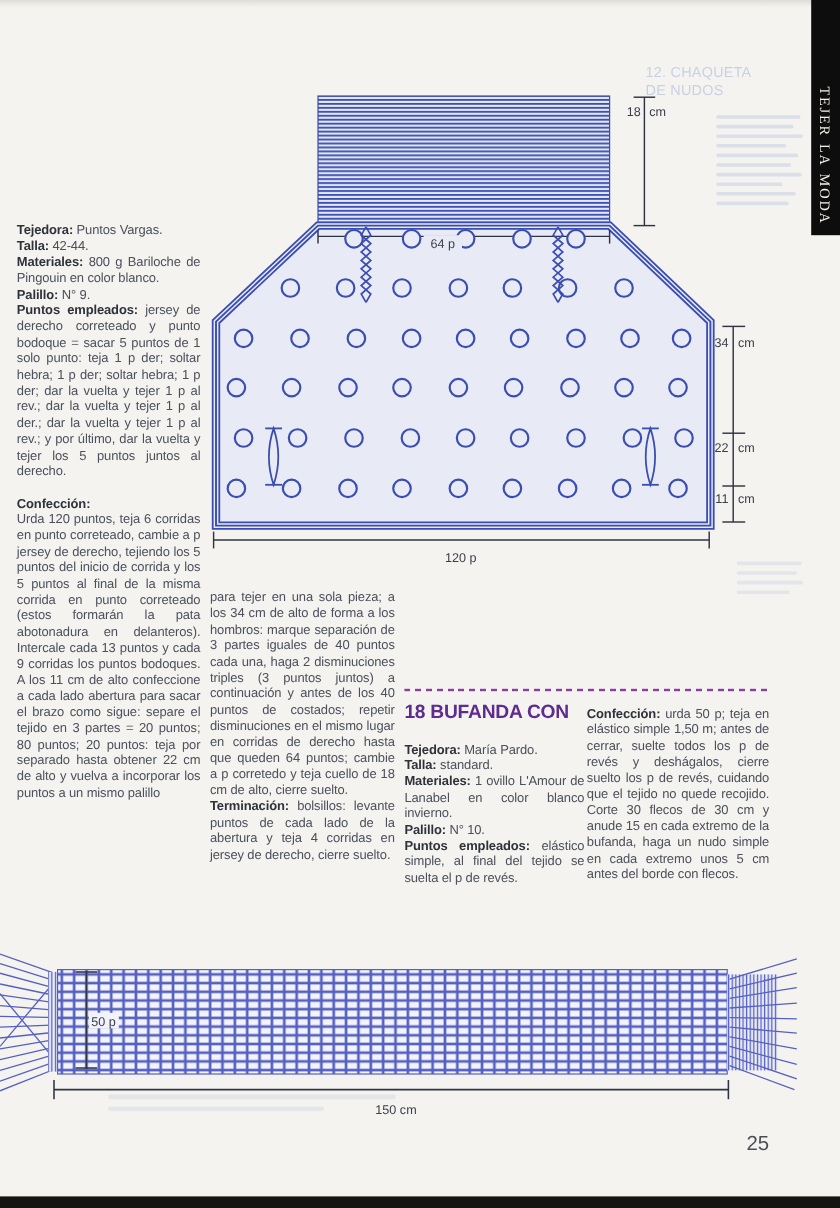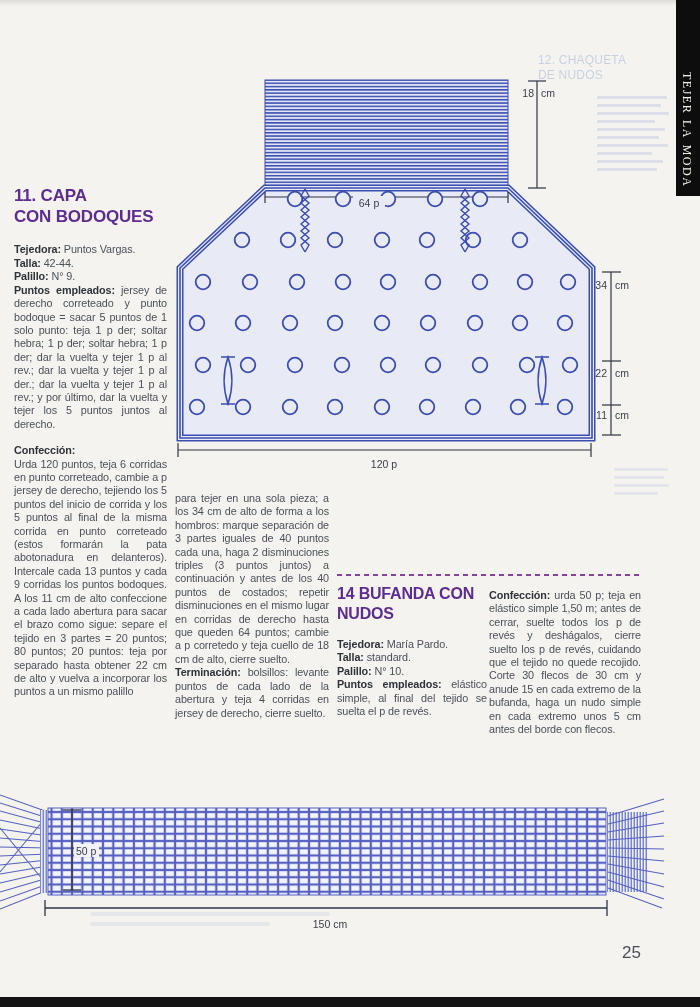--- a/index.html
+++ b/index.html
@@ -247,48 +247,45 @@
       <g stroke="#2e3442" stroke-width="1.3">
         <line x1="45" y1="908" x2="607" y2="908"></line>
         <line x1="45" y1="900" x2="45" y2="916"></line>
         <line x1="607" y1="900" x2="607" y2="916"></line>
       </g>
       <text x="330" y="928" text-anchor="middle" font-size="10.5" fill="#3a3f4a">150 cm</text>
     </g>
   </svg>
 
   <div class="col colz" style="left:14px;top:186px;width:153px;">
-    <h1 class="sec">
-      <span style="display:block">11.  CAPA</span>
-      <span style="display:block">CON BODOQUES</span>
-    </h1>
     <p><b>Tejedora:</b> <span>Puntos Vargas.</span></p>
     <p><b>Talla:</b> <span>42-44.</span></p>
+    <p><b>Materiales:</b> <span>800 g Bariloche de Pingouin en color blanco.</span></p>
     <p><b>Palillo:</b> <span>N° 9.</span></p>
     <p><b>Puntos empleados:</b> <span>jersey de derecho correteado y punto bodoque = sacar 5 puntos de 1 solo punto: teja 1 p der; soltar hebra; 1 p der; soltar hebra; 1 p der; dar la vuelta y tejer 1 p al rev.; dar la vuelta y tejer 1 p al der.; dar la vuelta y tejer 1 p al rev.; y por último, dar la vuelta y tejer los 5 puntos juntos al derecho.</span></p>
     <p class="gap">
       <b class="block-label">Confección:</b>
       <span>Urda 120 puntos, teja 6 corridas en punto correteado, cambie a p jersey de derecho, tejiendo los 5 puntos del inicio de corrida y los 5 puntos al final de la misma corrida en punto correteado (estos formarán la pata abotonadura en delanteros). Intercale cada 13 puntos y cada 9 corridas los puntos bodoques. A los 11 cm de alto confeccione a cada lado abertura para sacar el brazo como sigue: separe el tejido en 3 partes = 20 puntos; 80 puntos; 20 puntos: teja por separado hasta obtener 22 cm de alto y vuelva a incorporar los puntos a un mismo palillo</span>
     </p>
   </div>
 
   <div class="col colz" style="left:175px;top:492px;width:154px;">
     <p><span>para tejer en una sola pieza; a los 34 cm de alto de forma a los hombros: marque separación de 3 partes iguales de 40 puntos cada una, haga 2 disminuciones triples (3 puntos juntos) a continuación y antes de los 40 puntos de costados; repetir disminuciones en el mismo lugar en corridas de derecho hasta que queden 64 puntos; cambie a p corretedo y teja cuello de 18 cm de alto, cierre suelto.</span></p>
     <p><b>Terminación:</b> <span>bolsillos: levante puntos de cada lado de la abertura y teja 4 corridas en jersey de derecho, cierre suelto.</span></p>
   </div>
 
   <div class="dashes" style="left:337px;top:574px;width:303px;"></div>
 
   <div class="col colz" style="left:337px;top:584px;width:150px;">
     <h1 class="sec sec12">
-      <span style="display:block">14 BUFANDA CON</span>
-      <span style="display:block">NUDOS</span>
+      <span style="display:block">18 BUFANDA CON</span>
     </h1>
     <p><b>Tejedora:</b> <span>María Pardo.</span></p>
     <p><b>Talla:</b> <span>standard.</span></p>
+    <p><b>Materiales:</b> <span>1 ovillo L'Amour de Lanabel en color blanco invierno.</span></p>
     <p><b>Palillo:</b> <span>N° 10.</span></p>
     <p><b>Puntos empleados:</b> <span>elástico simple, al final del tejido se suelta el p de revés.</span></p>
   </div>
 
   <div class="col colz" style="left:489px;top:589px;width:152px;">
     <p><b>Confección:</b> <span>urda 50 p; teja en elástico simple 1,50 m; antes de cerrar, suelte todos los p de revés y deshágalos, cierre suelto los p de revés, cuidando que el tejido no quede recojido. Corte 30 flecos de 30 cm y anude 15 en cada extremo de la bufanda, haga un nudo simple en cada extremo unos 5 cm antes del borde con flecos.</span></p>
   </div>
 
   <div class="sidebar">
     <span class="vtxt">tejer la moda</span>

